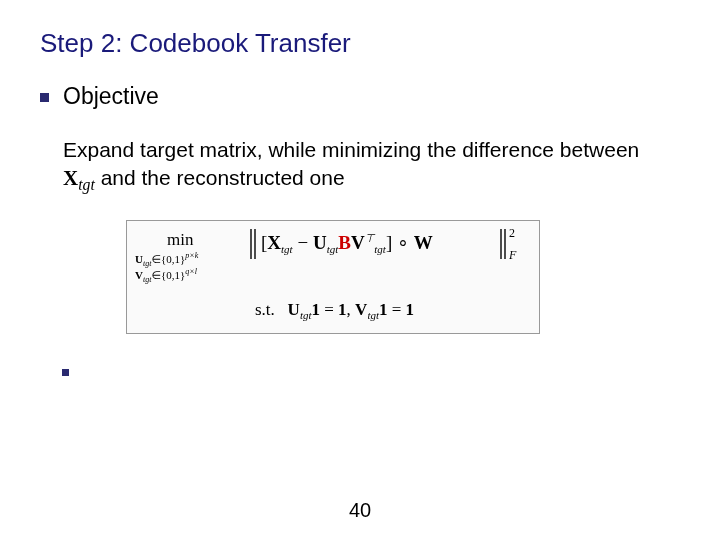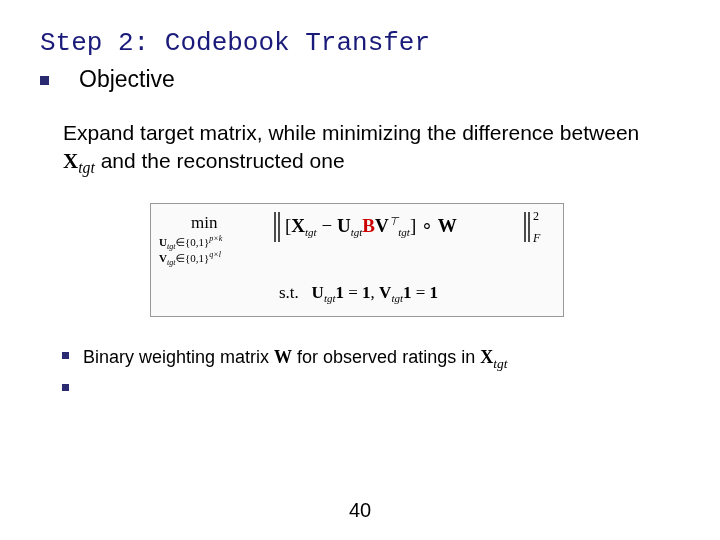--- a/index.html
+++ b/index.html
@@ -9,28 +9,26 @@
     background: #ffffff;
     font-family: Arial, Helvetica, sans-serif;
     color: #000;
     position: relative;
     padding: 28px 40px 20px 40px;
   }
   .title {
     font-size: 26px;
     color: #1a1a7a;
     font-weight: normal;
-    margin-bottom: 8px;
-    font-family: Liberation Mono, monospace;
+    margin-bottom: 24px;
   }
   .row {
     display: flex;
     align-items: flex-start;
     margin-bottom: 3px;
-    gap: 16px;
   }
   .bullet-sq {
     width: 9px;
     height: 9px;
     background: #2a2a70;
     flex-shrink: 0;
     margin-top: 10px;
     margin-right: 14px;
   }
   .bullet-sq.small {
@@ -56,21 +54,21 @@
     font-family: "Times New Roman", Times, serif;
     font-weight: bold;
   }
   .mathvar .sub {
     font-style: italic;
     font-size: 0.75em;
     vertical-align: sub;
     font-weight: normal;
   }
   .formula-wrap {
-    margin: 24px 0 24px 110px;
+    margin: 24px 0 24px 86px;
   }
   .formula-box {
     border: 1px solid #999;
     background: #fafafa;
     padding: 2px 6px;
     display: inline-block;
   }
   .formula-box svg { display: block; }
   .bullet-list {
     margin-top: 8px;
@@ -128,20 +126,16 @@
       <text x="376" y="36" font-family="Times, serif" font-style="italic" font-size="12">F</text>
 
       <text x="122" y="92" font-family="Times, serif" font-size="17">s.t.&nbsp;&nbsp;&nbsp;<tspan font-weight="bold">U</tspan><tspan font-style="italic" font-size="11" dy="4">tgt</tspan><tspan dy="-4" font-weight="bold">1</tspan> = <tspan font-weight="bold">1</tspan>, <tspan font-weight="bold">V</tspan><tspan font-style="italic" font-size="11" dy="4">tgt</tspan><tspan dy="-4" font-weight="bold">1</tspan> = <tspan font-weight="bold">1</tspan></text>
     </svg>
   </div>
 </div>
 
 <div class="bullet-list" id="bullet-list">
     <div class="bitem">
       <div class="bullet-sq small"></div>
-      <div class="txt">Binary weighting matrix <span class="mathvar"><span>W</span></span> for observed ratings in <span class="mathvar"><span>X</span><span class="sub">tgt</span></span></div>
-    </div>
-    <div class="bitem">
-      <div class="bullet-sq small"></div>
     </div>
   </div>
 
 <div class="pagenum">40</div>
 
 </body></html>

